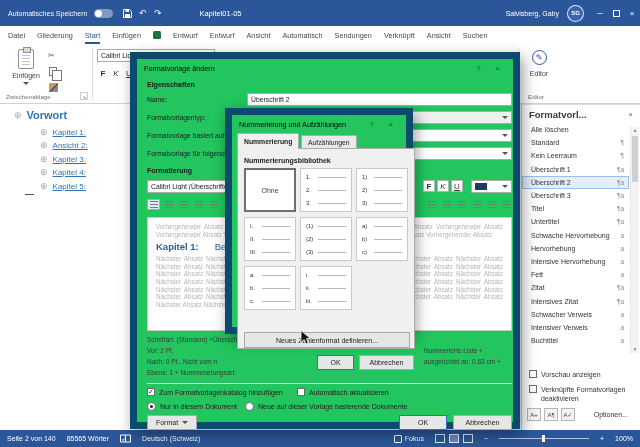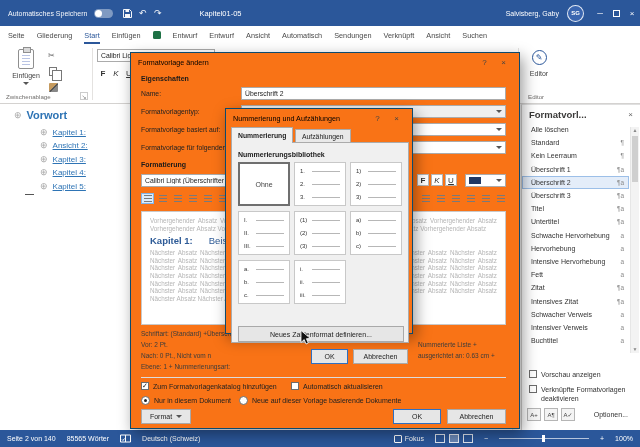--- a/index.html
+++ b/index.html
@@ -68,21 +68,21 @@
 
   
   .statusbar{position:absolute;left:0;right:0;bottom:0;height:17px;background:#2b579a;color:#fff;display:flex;align-items:center;font-size:7px;padding:0 7px;gap:11px;z-index:5}
   .viewbtn{width:10px;height:9px;border:1px solid rgba(255,255,255,.85);display:block}
   .viewbtn.active{background:rgba(255,255,255,.3)}
   .focus-ic{width:8px;height:8px;border:1px solid #fff;border-radius:1px;display:block}
   .ztrack{width:90px;height:1px;background:rgba(255,255,255,.65);position:relative}
   .zthumb{position:absolute;left:43px;top:-3px;width:3px;height:7px;background:#fff}
 
   
-  .dialog{position:absolute;background:#f97316;border:1px solid #0c4a6e;box-shadow:3px 5px 14px rgba(0,0,0,.4);font-size:7px;color:#222}
+  .dialog{position:absolute;background:#22c55e;border:7px solid #0c4a6e;box-shadow:3px 5px 14px rgba(0,0,0,.4);font-size:7px;color:#222}
   .dlg-title{height:18px;display:flex;align-items:center;padding:0 7px;font-size:7.2px;color:#000}
   .dlg-x{margin-left:auto;display:flex;gap:2px}
   .dlg-btn{width:17px;height:14px;display:flex;align-items:center;justify-content:center;color:#444;font-size:8px}
   .section{font-weight:bold;color:#1a1a1a}
   .field-label{position:absolute;left:10px;font-size:6.8px;color:#222}
   .btn{background:#e6e6e6;border:1px solid #a9a9a9;display:flex;align-items:center;justify-content:center;font-size:7px;color:#222}
   .btn.default{border-color:#2f6fc1}
   .licon{width:13px;height:11px;border:1px solid transparent;display:inline-flex;align-items:center;justify-content:center}
   .licon.active{border-color:#7eb4ea;background:#dcebfa}
   .lns{width:8px;height:7px;background:repeating-linear-gradient(to bottom,#7a7a7a 0 1px,transparent 1px 3px);display:block}
@@ -120,21 +120,21 @@
     <span class="avatar">SG</span>
     <span class="winbtn">─</span>
     <span class="winbtn">
         <span class="maxbox"></span>
       </span>
     <span class="winbtn">×</span>
   </div>
 </div>
 
 <div class="ribbon-tabs">
-  <span class="rtab">Seite</span>
+  <span class="rtab">Datei</span>
   <span class="rtab">Gliederung</span>
   <span class="rtab active">Start</span>
   <span class="rtab">Einfügen</span>
   <span class="green-sq"></span>
   <span class="rtab">Entwurf</span>
   <span class="rtab">Entwurf</span>
   <span class="rtab">Ansicht</span>
   <span class="rtab">Automatisch</span>
   <span class="rtab">Sendungen</span>
   <span class="rtab">Verknüpft</span>

